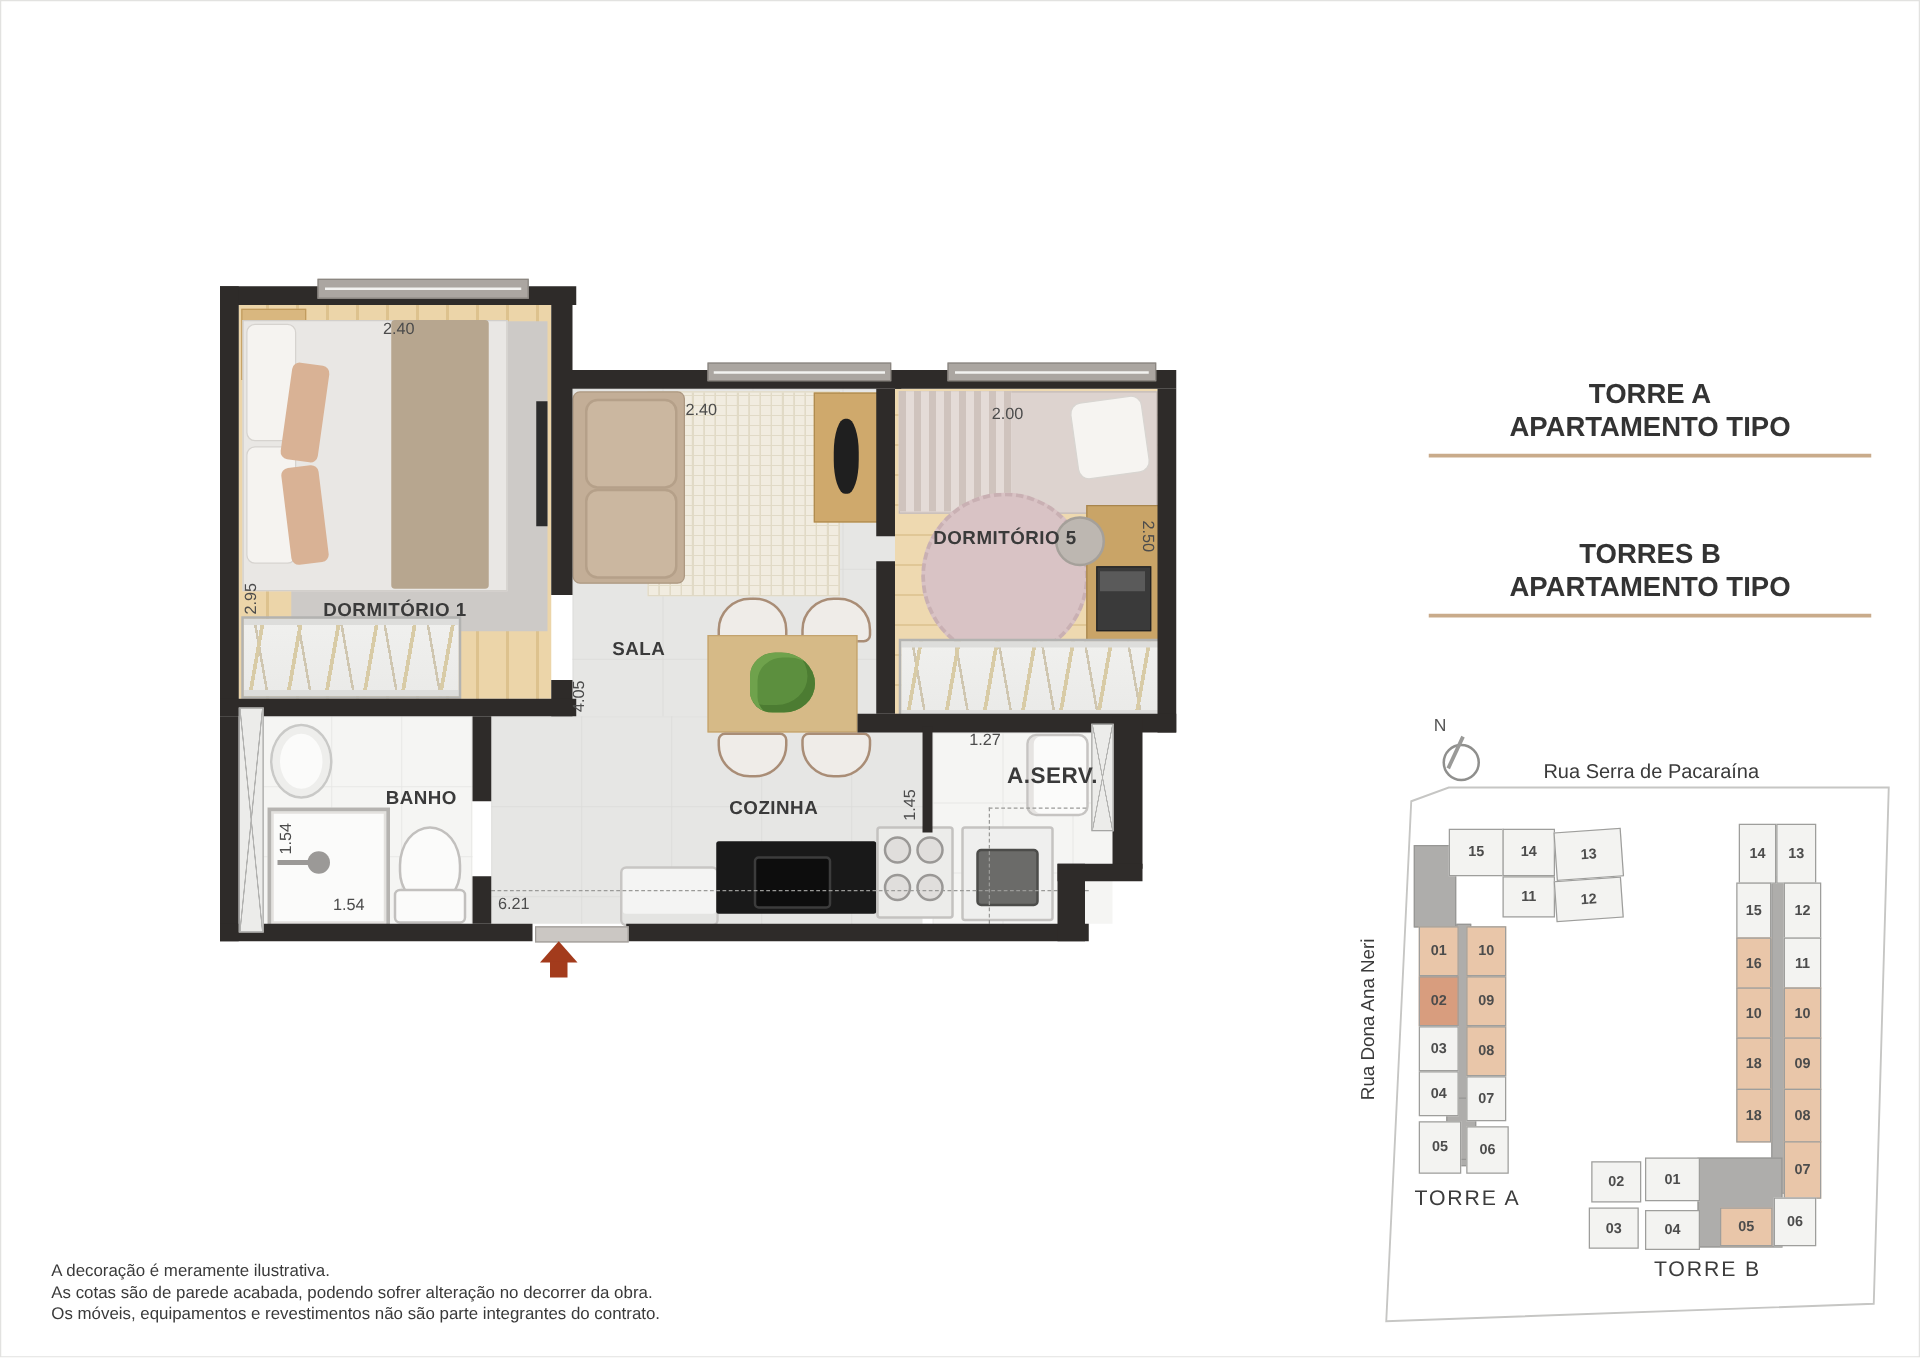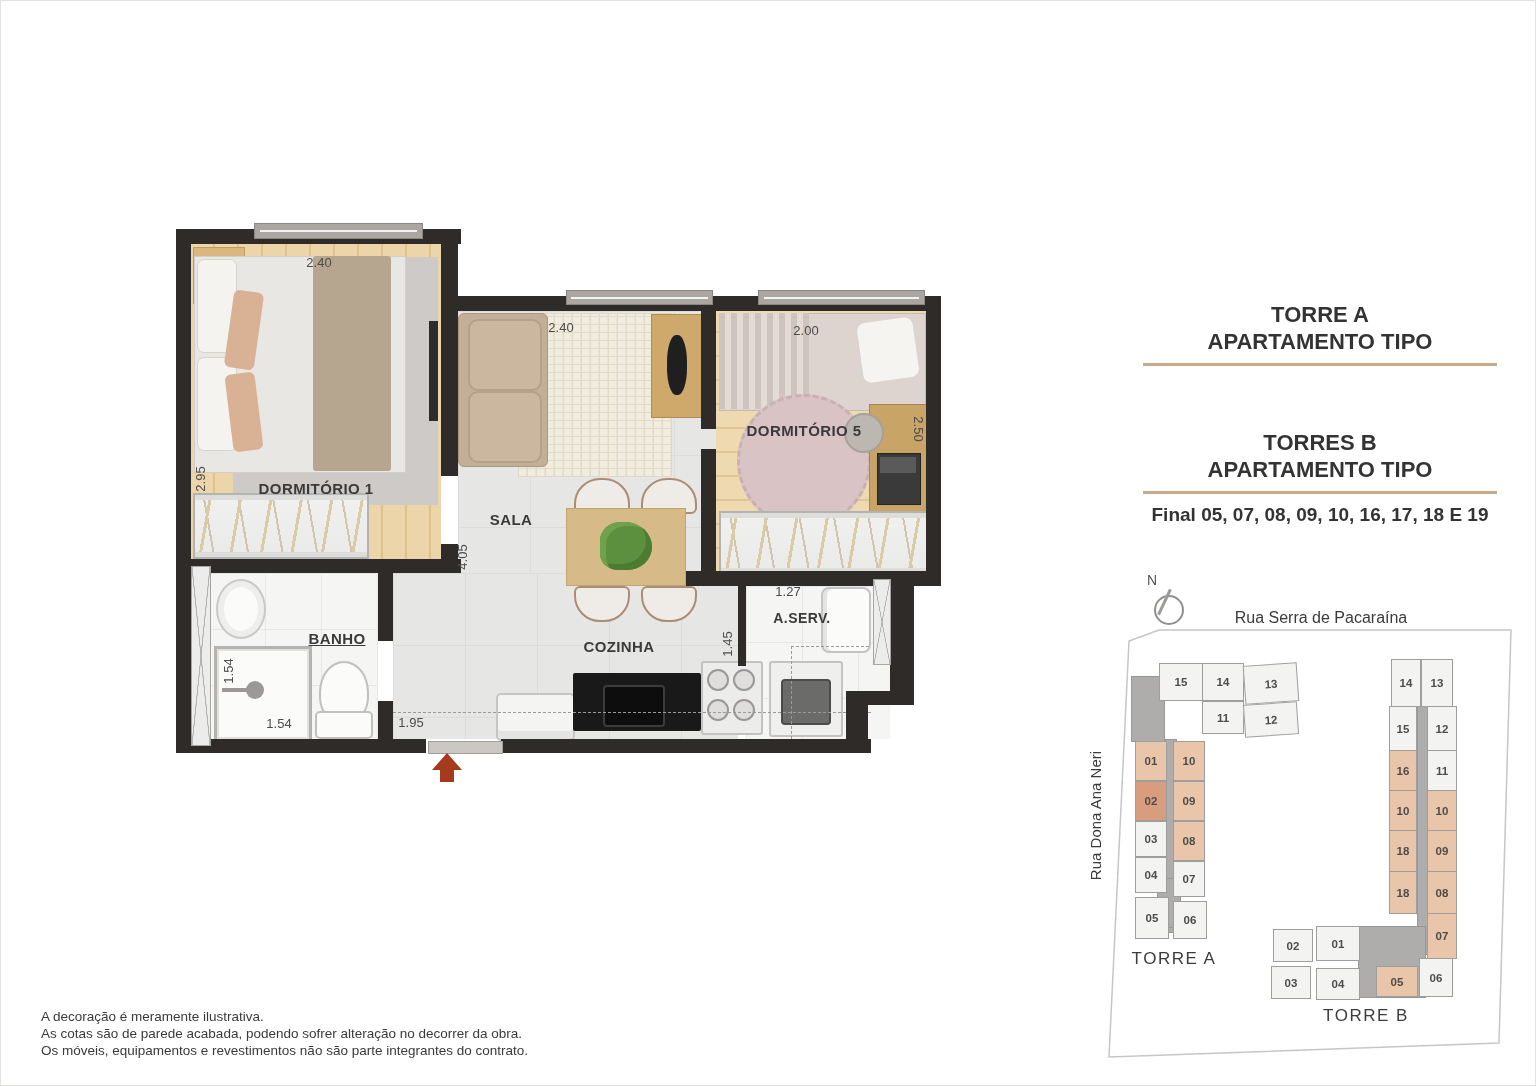--- a/index.html
+++ b/index.html
@@ -166,47 +166,46 @@
         <div></div>
       </div>
 
     <div class="abs" style="left:427px;top:740px;width:73px;height:11px;background:#cbc7c3;border:1px solid #a09c98;"></div>
     <div class="abs" style="left:431px;top:752px;width:0;height:0;border-left:15px solid transparent;border-right:15px solid transparent;border-bottom:17px solid #a33b1c;"></div>
     <div class="abs" style="left:439px;top:768px;width:14px;height:13px;background:#a33b1c;"></div>
 
     <div class="room-label" style="left:215px;top:479px;width:200px;">DORMITÓRIO 1</div>
     <div class="room-label" style="left:460px;top:510px;width:100px;">SALA</div>
     <div class="room-label" style="left:703px;top:421px;width:200px;">DORMITÓRIO 5</div>
-    <div class="room-label" style="left:286px;top:629px;width:100px;text-decoration:underline;">BANHO</div>
+    <div class="room-label" style="left:286px;top:629px;width:100px;">BANHO</div>
     <div class="room-label" style="left:558px;top:637px;width:120px;">COZINHA</div>
-    <div class="room-label" style="left:751px;top:609px;width:100px;font-size:14px;">A.SERV.</div>
+    <div class="room-label" style="left:791px;top:609px;width:100px;font-size:18px;">A.SERV.</div>
 
     <div class="dim" style="left:293px;top:254px;">2.40</div>
     <div class="dim rot-ccw" style="left:175px;top:470px;">2.95</div>
     <div class="dim" style="left:535px;top:319px;">2.40</div>
     <div class="dim rot-ccw" style="left:437px;top:548px;">4.05</div>
     <div class="dim" style="left:780px;top:322px;">2.00</div>
     <div class="dim rot-cw" style="left:892px;top:420px;">2.50</div>
     <div class="dim rot-ccw" style="left:203px;top:662px;">1.54</div>
     <div class="dim" style="left:253px;top:715px;">1.54</div>
-    <div class="dim" style="left:385px;top:714px;">1.95</div>
+    <div class="dim" style="left:385px;top:714px;">6.21</div>
     <div class="dim rot-ccw" style="left:702px;top:635px;">1.45</div>
     <div class="dim" style="left:762px;top:583px;">1.27</div>
   </div>
 
   <div class="info-block" style="top:300px;">
     <div class="info-title">TORRE A</div>
     <div class="info-title">APARTAMENTO TIPO</div>
     <div class="info-divider"></div>
   </div>
   <div class="info-block" style="top:428px;">
     <div class="info-title">TORRES B</div>
     <div class="info-title">APARTAMENTO TIPO</div>
     <div class="info-divider"></div>
-    <div class="info-finals">Final 05, 07, 08, 09, 10, 16, 17, 18 E 19</div>
   </div>
 
   <div class="abs" style="left:1080px;top:555px;width:456px;height:531px;">
     <svg width="456" height="531" style="position:absolute;left:0;top:0;">
       <polygon points="48,85 78,74 430,74 418,487 28,501" fill="none" stroke="#c6c6c4" stroke-width="1.5"></polygon>
     </svg>
 
     <div class="abs" style="left:66px;top:16px;font-size:14px;color:#555;">N</div>
     <div class="abs" style="left:73px;top:39px;width:26px;height:26px;border-radius:50%;border:2px solid #8f8f8d;background:#fff;"></div>
     <div class="abs" style="left:82px;top:32px;width:3px;height:28px;background:#9a9a98;transform:rotate(25deg);"></div>

